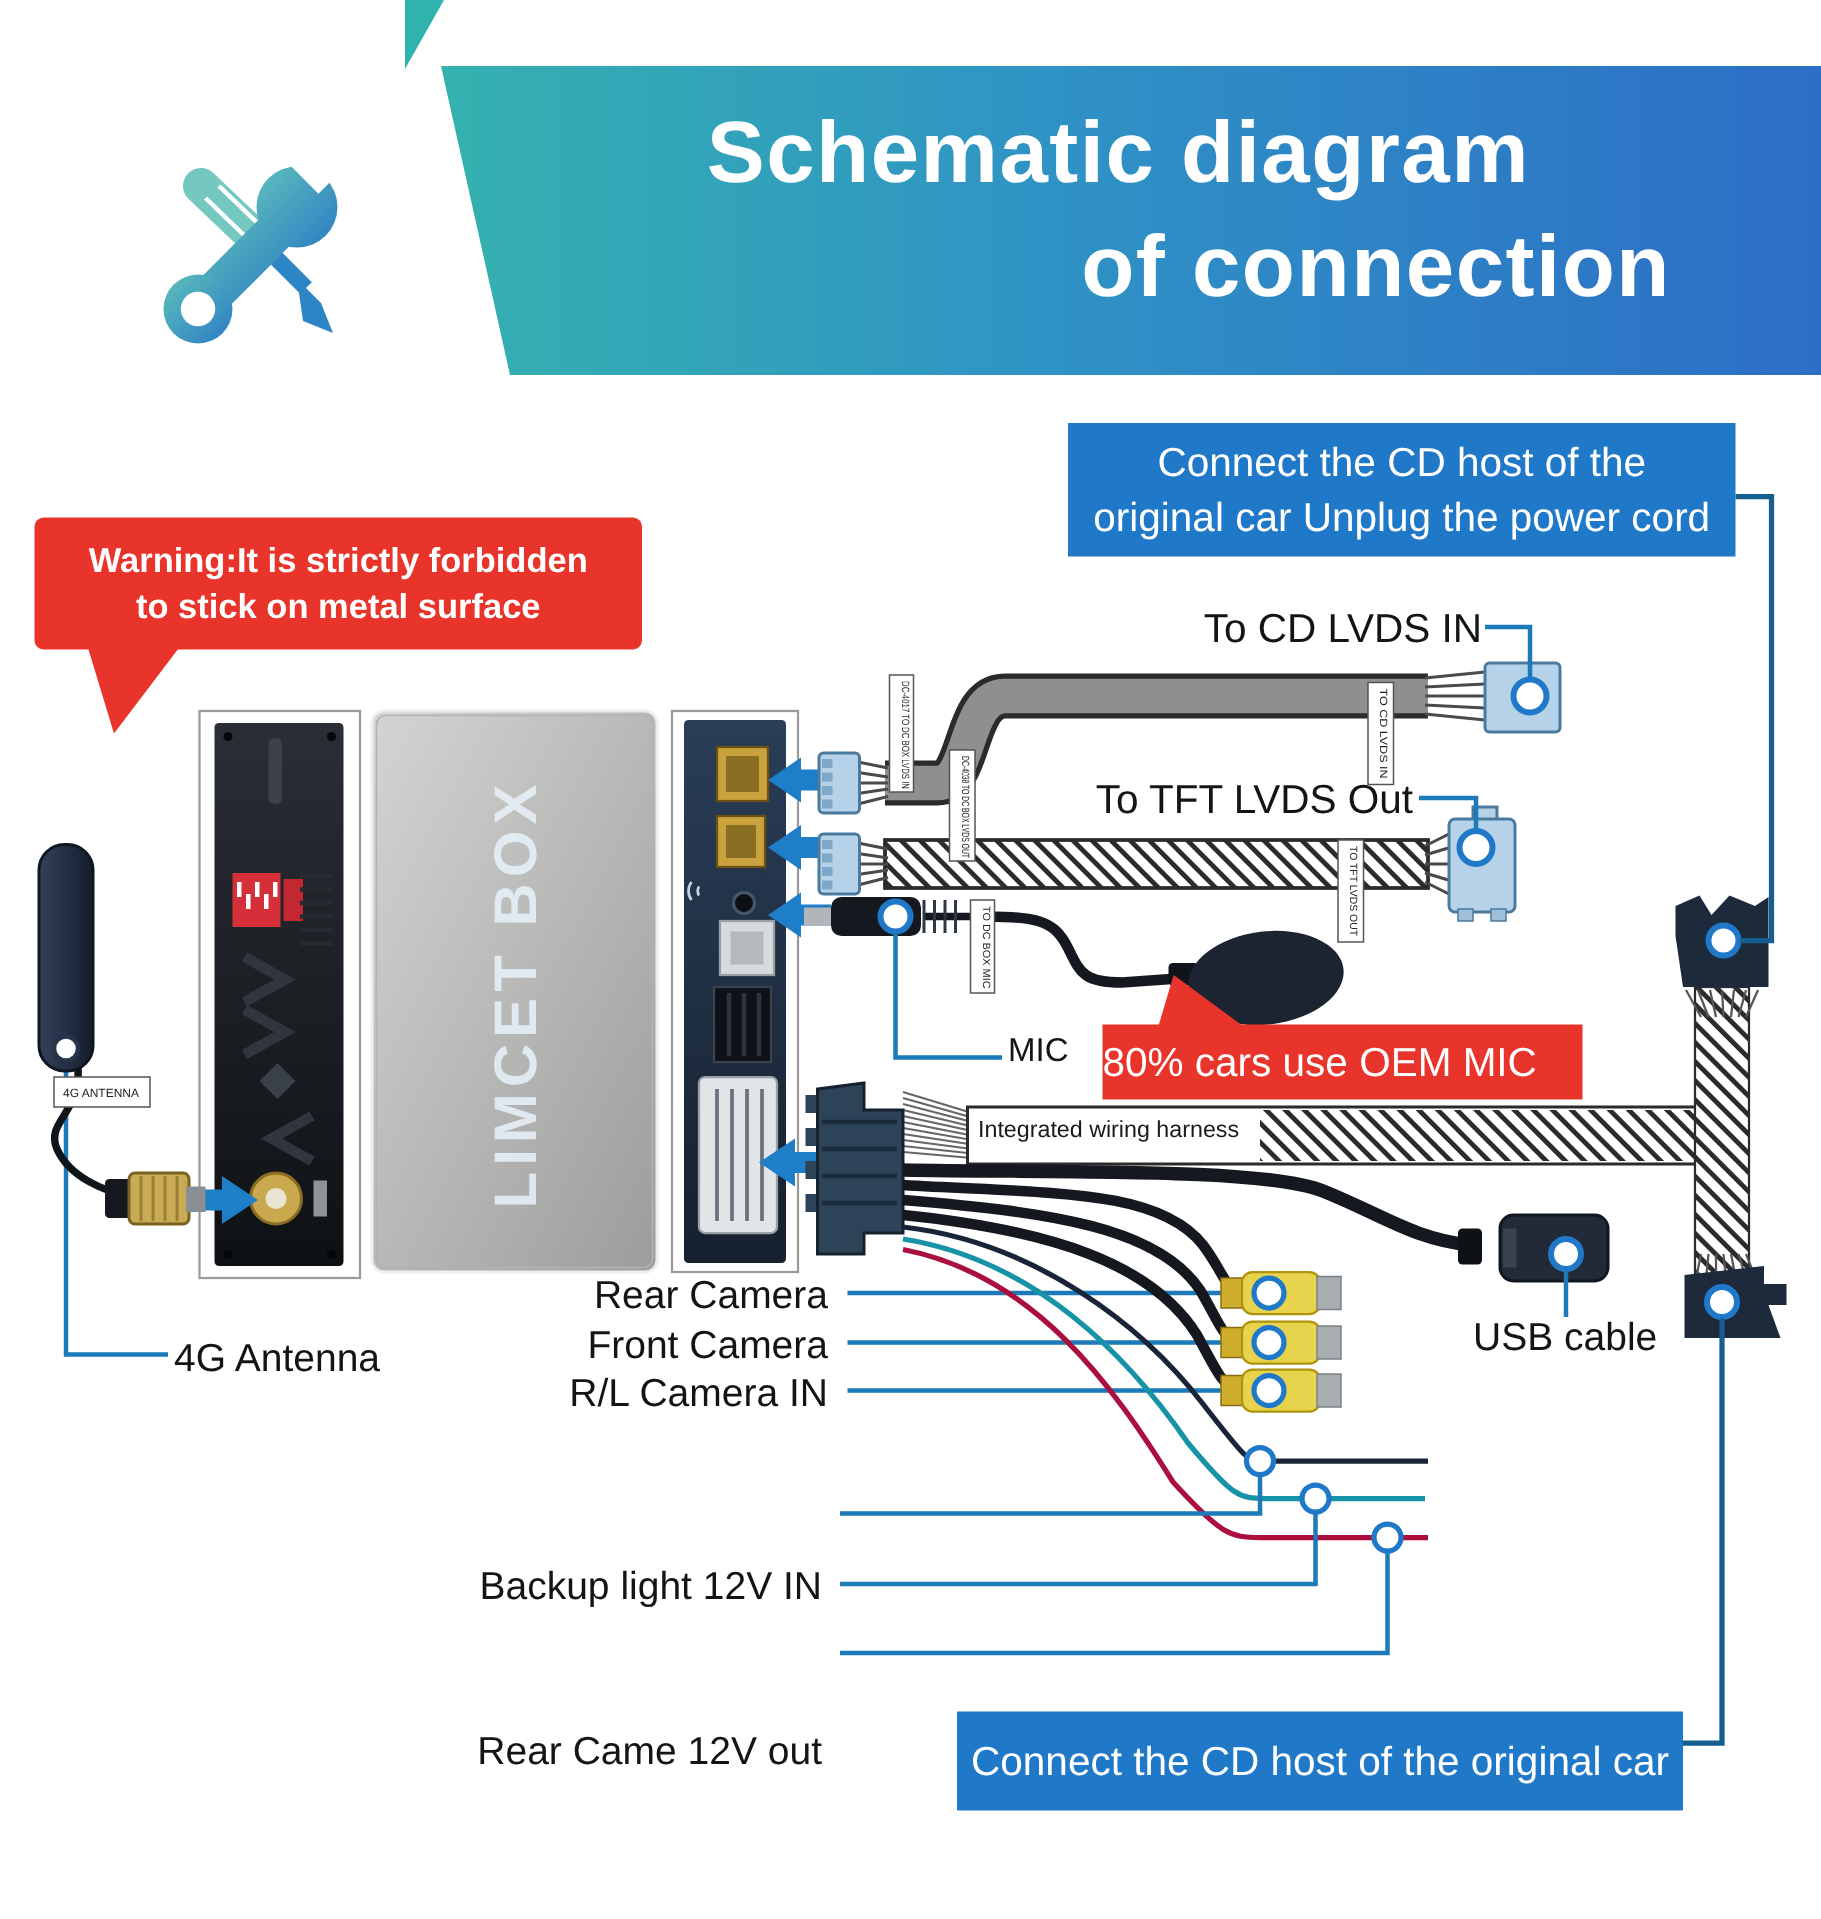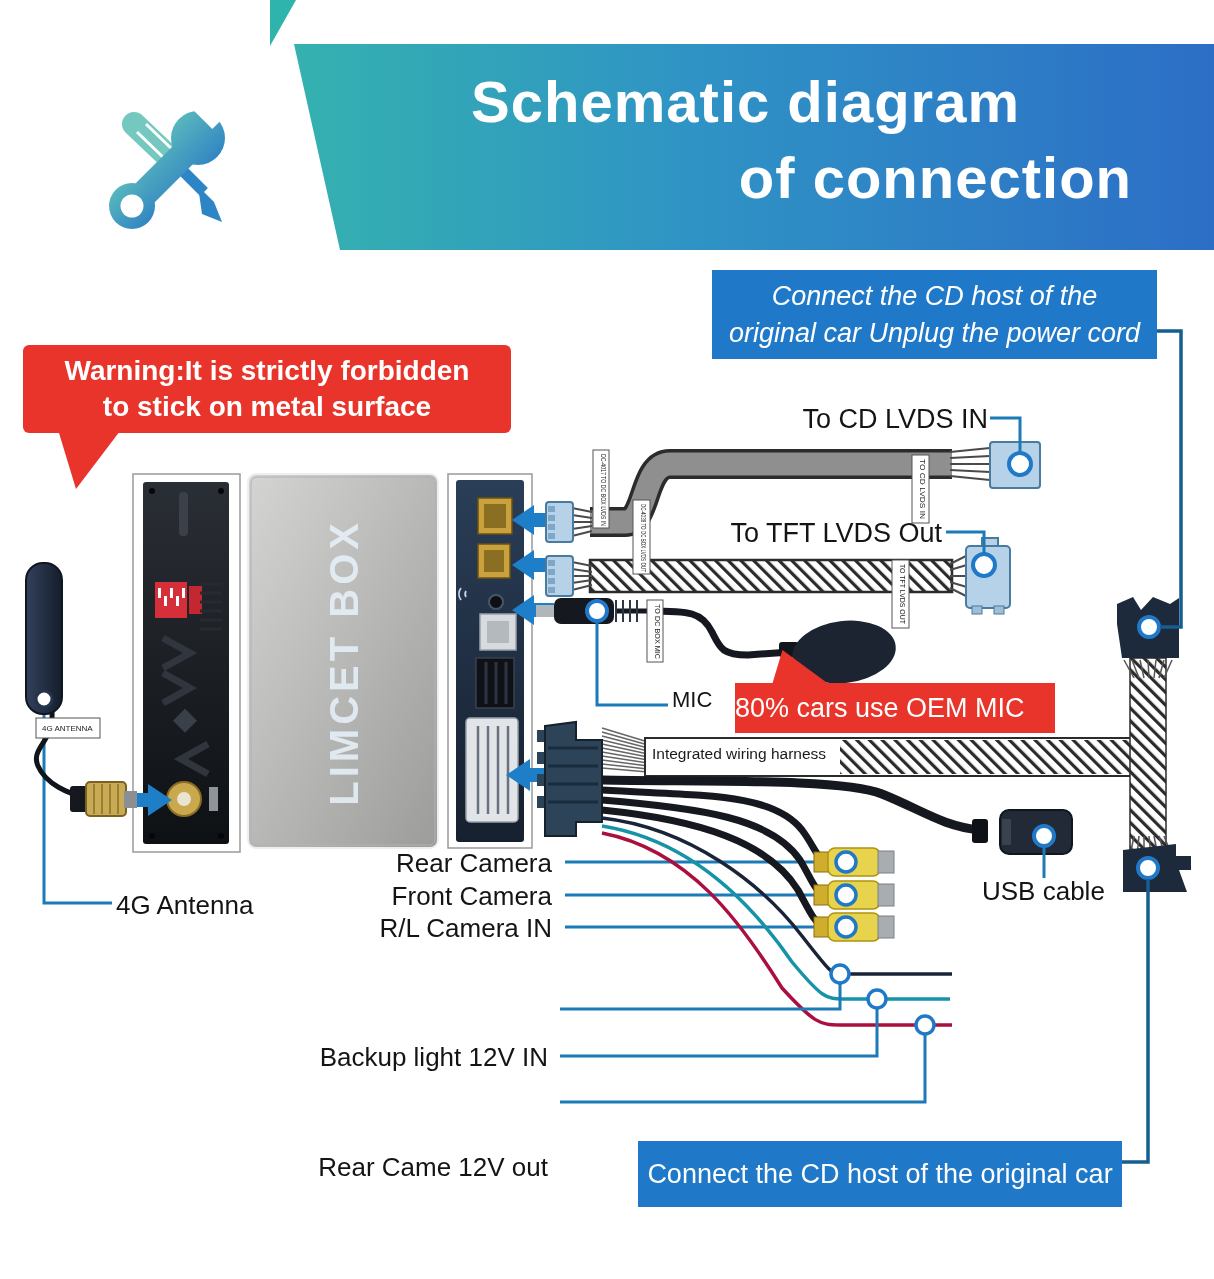--- a/index.html
+++ b/index.html
@@ -5,31 +5,31 @@
   html,body{margin:0;padding:0;background:#ffffff;}
   .stage{position:relative;width:1214px;height:1279px;background:#fff;overflow:hidden;
          font-family:"Liberation Sans", sans-serif;}
   .abs{position:absolute;}
   
   .banner{left:270px;top:0;width:944px;height:206px;
           background:linear-gradient(90deg,#35b3ae 0%,#2f93c5 45%,#2c6ec6 100%);
           clip-path:polygon(24px 0,944px 0,944px 206px,70px 206px);margin-top:44px;}
   .banner .t1,.banner .t2{position:absolute;color:#fff;font-weight:bold;white-space:nowrap;}
   .banner .t1{font-size:58px;top:24px;right:194px;letter-spacing:1px;}
-  .banner .t2{font-size:58px;top:100px;right:82px;letter-spacing:1px;text-align:center;}
+  .banner .t2{font-size:58px;top:100px;right:100px;letter-spacing:1px;text-align:center;}
   .wedge{left:270px;top:0;width:26px;height:46px;background:#2fb3ad;
          clip-path:polygon(0 0,100% 0,0 100%);}
   
   .bluebox{background:#2079c8;color:#fff;text-align:center;}
   .bluebox div{white-space:nowrap;}
-  .box-top{left:712px;top:270px;width:445px;height:89px;font-size:27px;
-           display:flex;flex-direction:column;justify-content:center;gap:6px;font-style:italic;}
+  .box-top{left:712px;top:282px;width:445px;height:89px;font-size:27px;
+           display:flex;flex-direction:column;justify-content:center;gap:6px;}
   .box-bottom{left:638px;top:1141px;width:484px;height:66px;font-size:27px;line-height:66px;}
-  .warnbox{left:23px;top:345px;width:488px;height:88px;background:#e8342a;color:#fff;
-           border-radius:6px;font-size:28px;font-weight:600;text-align:center;
+  .warnbox{left:23px;top:345px;width:405px;height:88px;background:#e8342a;color:#fff;
+           border-radius:6px;font-size:23px;font-weight:600;text-align:center;
            display:flex;flex-direction:column;justify-content:center;gap:4px;}
   .warntail{left:52px;top:431px;width:80px;height:58px;background:#e8342a;
             clip-path:polygon(8% 0,85% 0,30% 100%);}
   .oembox{left:735px;top:683px;width:320px;height:50px;background:#e8342a;color:#fff;
           font-size:27px;line-height:50px;white-space:nowrap;}
   .oemtail{left:772px;top:650px;width:58px;height:35px;background:#e8342a;
            clip-path:polygon(18% 0,100% 100%,0 100%);}
   
   .lbl{color:#141414;white-space:nowrap;}
   .r{text-align:right;}

